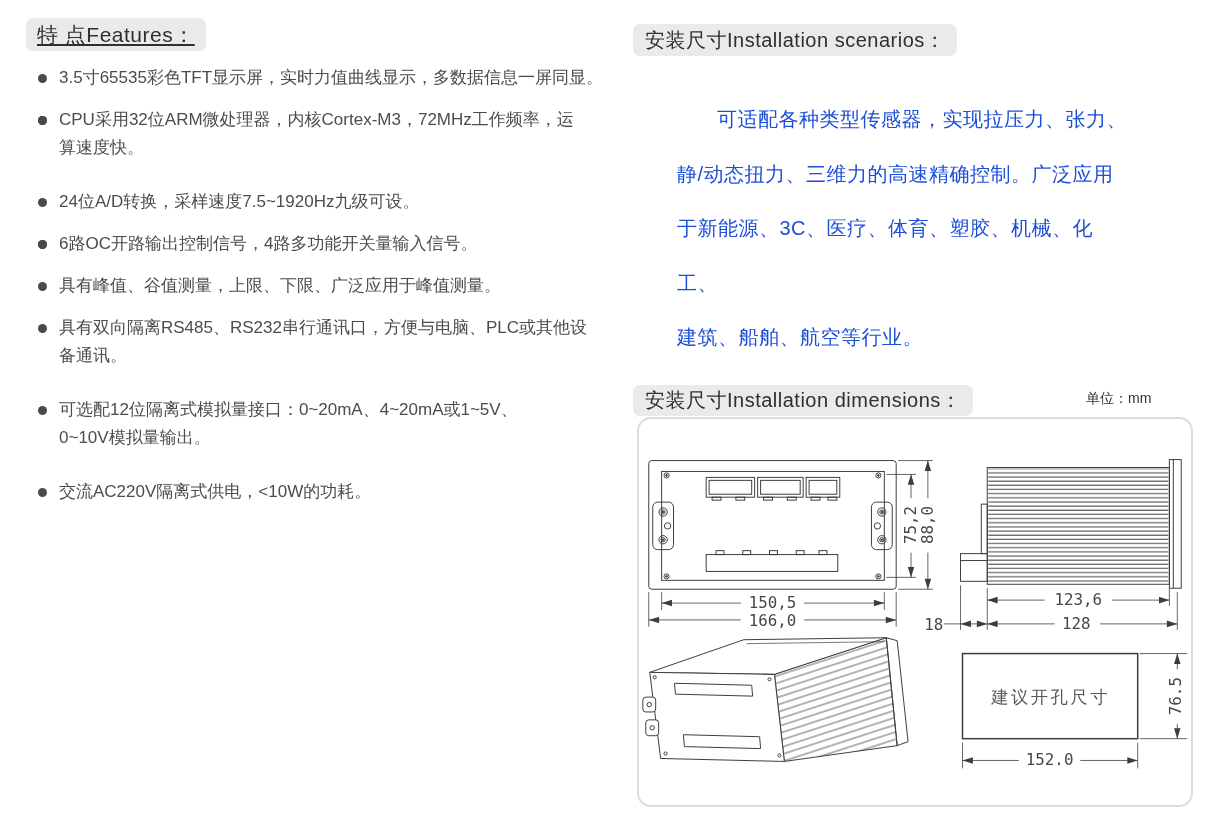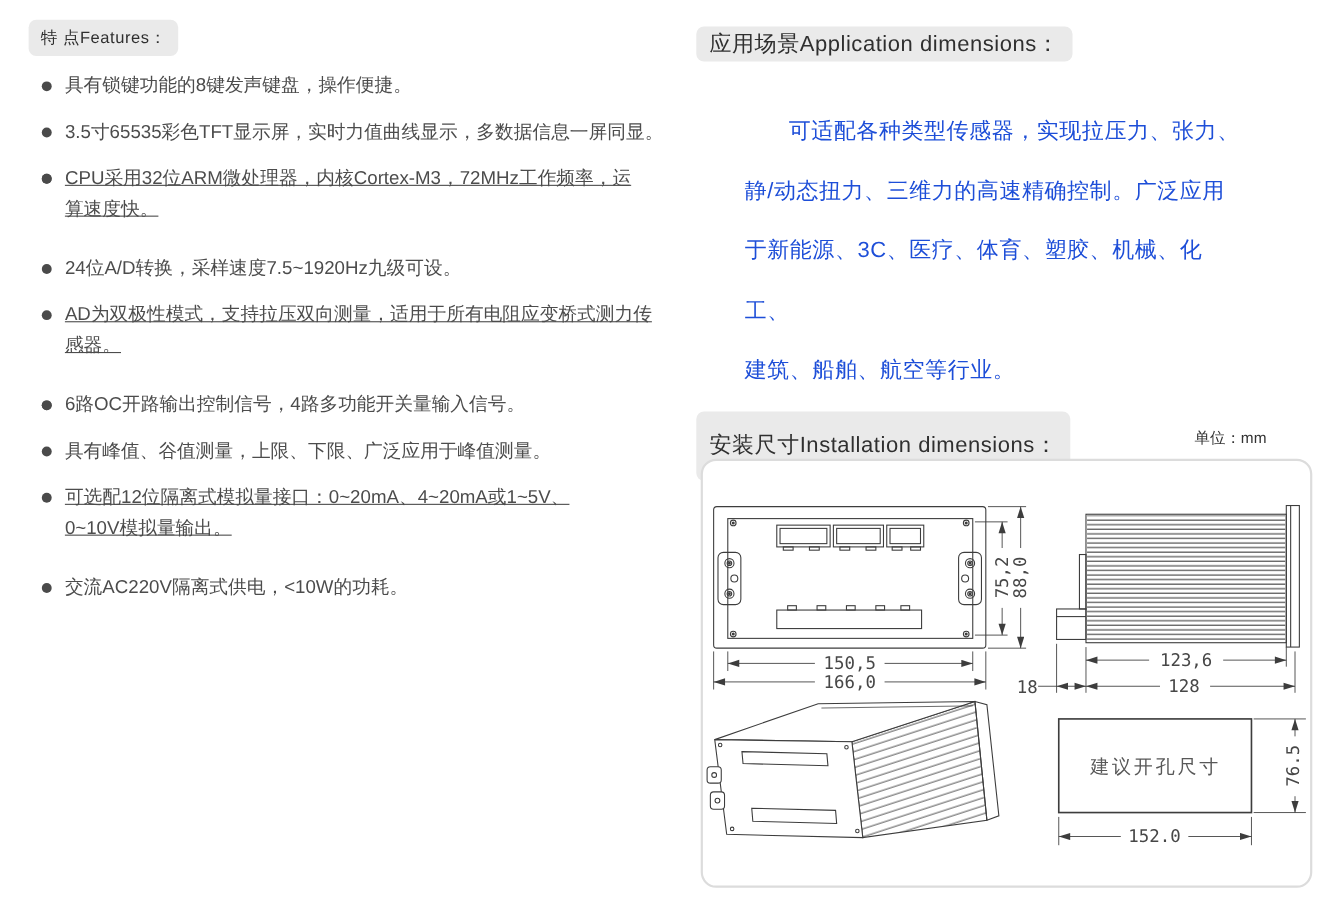--- a/index.html
+++ b/index.html
@@ -4,67 +4,66 @@
 <style>
   * { margin:0; padding:0; box-sizing:border-box; }
   html,body { width:1218px; height:840px; background:#ffffff; overflow:hidden; }
   body { position:relative; font-family:"Liberation Sans", sans-serif; color:#4a4a4a; }
 
   .sec-title {
     position:absolute; display:inline-block;
     background:#eaeaea; border-radius:7px;
     color:#2f2f2f; white-space:nowrap;
   }
-  .t-features { left:26px; top:18px; font-size:15px; line-height:33px; padding:0 11px; letter-spacing:0.5px; }
+  .t-features { left:26px; top:18px; font-size:21px; line-height:33px; padding:0 11px; letter-spacing:0.5px;text-decoration:underline; }
   .t-app      { left:633px; top:24px; font-size:20px; line-height:32px; padding:0 12px; letter-spacing:0.5px; }
-  .t-install  { left:633px; top:374px; font-size:20px; line-height:31px; padding:16px 12px; letter-spacing:0.5px; }
+  .t-install  { left:633px; top:385px; font-size:20px; line-height:31px; padding:0 12px; letter-spacing:0.5px; }
 
   .unit { position:absolute; left:1086px; top:390px; font-size:14px; color:#333; }
 
   ul.features { position:absolute; left:38px; top:64px; width:592px; list-style:none; }
   ul.features li { position:relative; padding-left:21px; margin-bottom:14px;
                    font-size:17px; line-height:28px; color:#4c4c4c; white-space:pre-line; }
-  ul.features li.gap { margin-bottom:26px;text-decoration:underline; }
+  ul.features li.gap { margin-bottom:26px; }
   ul.features li .dot { position:absolute; left:0; top:10px; width:9px; height:9px;
                         border-radius:50%; background:#4a4a4a; }
 
   .app-body { position:absolute; left:677px; top:92px; width:452px;
               font-size:20px; line-height:54.5px; color:#1d4ed8;
               white-space:pre-line; text-indent:40px; letter-spacing:0.5px; }
 
   .panel { position:absolute; left:637px; top:417px; width:556px; height:390px;
            border:2px solid #dcdcdc; border-radius:14px; background:#fff; }
   .panel svg { display:block; width:100%; height:100%; }
 
   .dimtxt { font-family:"DejaVu Sans Mono", monospace; font-size:16px; fill:#474747; text-anchor:middle; }
   .cutlbl { font-size:17.5px; fill:#585858; letter-spacing:2.5px; text-anchor:middle;
             font-family:"Liberation Sans", sans-serif; }
 </style>
 </head>
 <body>
 
 <div class="sec-title t-features">特 点Features：</div>
 <ul class="features">
-  <li><span class="dot"></span><span>具有锁键功能的8键发声键盘，操作便捷。</span></li>
   <li><span class="dot"></span><span>3.5寸65535彩色TFT显示屏，实时力值曲线显示，多数据信息一屏同显。</span></li>
   <li><span class="dot"></span></li>
   <li class="gap"><span class="dot"></span><span>CPU采用32位ARM微处理器，内核Cortex-M3，72MHz工作频率，运
 算速度快。</span></li>
   <li><span class="dot"></span><span>24位A/D转换，采样速度7.5~1920Hz九级可设。</span></li>
-  <li class="gap"><span class="dot"></span><span>AD为双极性模式，支持拉压双向测量，适用于所有电阻应变桥式测力传
-感器。</span></li>
   <li><span class="dot"></span></li>
   <li><span class="dot"></span><span>6路OC开路输出控制信号，4路多功能开关量输入信号。</span></li>
   <li><span class="dot"></span><span>具有峰值、谷值测量，上限、下限、广泛应用于峰值测量。</span></li>
+  <li class="gap"><span class="dot"></span><span>具有双向隔离RS485、RS232串行通讯口，方便与电脑、PLC或其他设
+备通讯。</span></li>
   <li class="gap"><span class="dot"></span><span>可选配12位隔离式模拟量接口：0~20mA、4~20mA或1~5V、
 0~10V模拟量输出。</span></li>
   <li><span class="dot"></span><span>交流AC220V隔离式供电，&lt;10W的功耗。</span></li>
 </ul>
 
-<div class="sec-title t-app">应用场景Application dimensions：</div>
+<div class="sec-title t-app">安装尺寸Installation scenarios：</div>
 <div class="app-body">可适配各种类型传感器，实现拉压力、张力、
 静/动态扭力、三维力的高速精确控制。广泛应用
 于新能源、3C、医疗、体育、塑胶、机械、化工、
 建筑、船舶、航空等行业。</div>
 
 <div class="sec-title t-install">安装尺寸Installation dimensions：</div>
 <div class="unit">单位：mm</div>
 
 <div class="panel">
   <svg viewBox="637 417 556 390">

